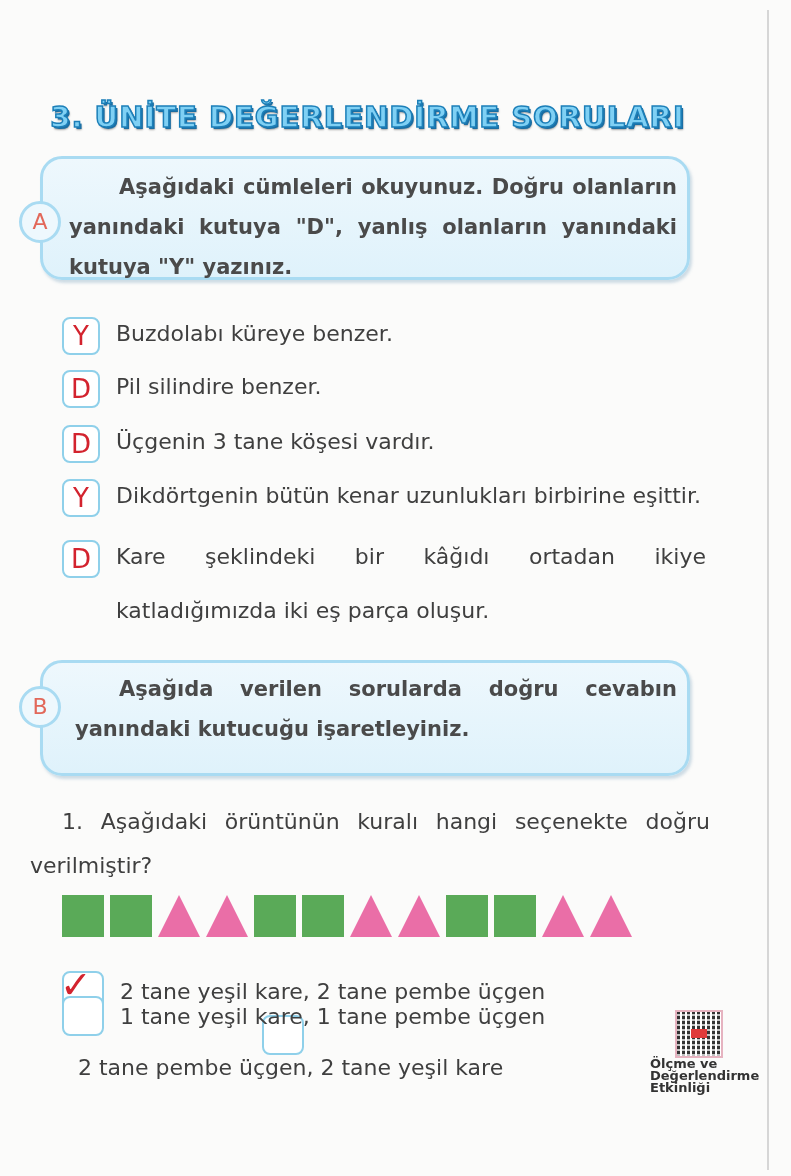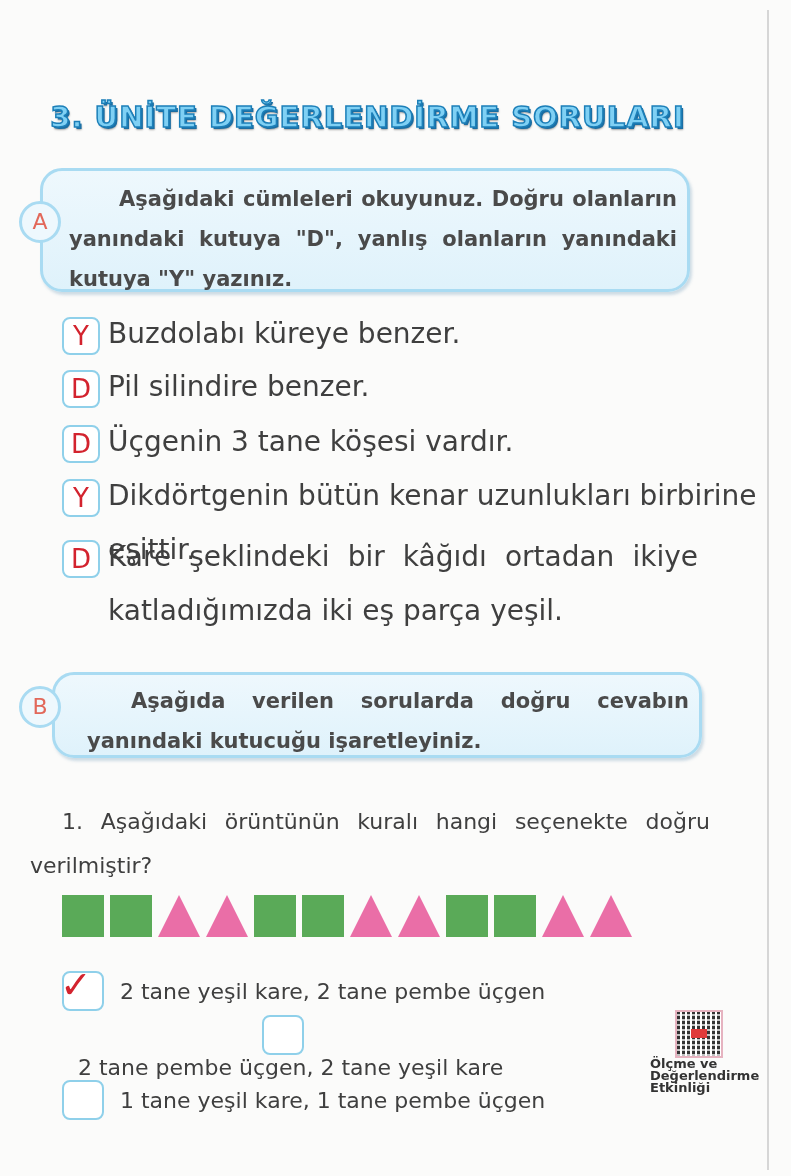--- a/index.html
+++ b/index.html
@@ -5,28 +5,28 @@
   html,body{margin:0;padding:0;}
   body{width:791px;height:1176px;background:#fbfbfa;position:relative;overflow:hidden;
        font-family:"DejaVu Sans","Liberation Sans",sans-serif;color:#3b3b3b;}
   .page-edge{position:absolute;left:767px;top:10px;width:2px;height:1160px;background:#d6d6d6;}
   .title{position:absolute;left:0;width:735px;top:100px;text-align:center;
          font-family:"DejaVu Sans",sans-serif;font-weight:bold;font-size:29px;letter-spacing:1px;
          color:#7fd0f4;
          -webkit-text-stroke:1.5px #1c7fb8;
          text-shadow:2px 2px 0 #1b6ea3,2px 3px 2px rgba(0,0,0,.35);}
   .instr{position:absolute;background:linear-gradient(#eef8fd,#dff2fb);border:3px solid #a9dbf2;
-         border-radius:22px;box-shadow:2px 3px 3px rgba(120,160,190,.35);margin-top:12px;}
+         border-radius:22px;box-shadow:2px 3px 3px rgba(120,160,190,.35);}
   .instr p{margin:0;font-size:21px;line-height:40px;font-weight:bold;color:#4a4a4a;text-align:justify;}
   .badge{position:absolute;width:36px;height:36px;border-radius:50%;background:#eef8fd;
          border:3px solid #a9dbf2;color:#e2685a;font-size:22px;text-align:center;line-height:36px;}
   .tf-row{position:absolute;left:62px;display:flex;align-items:flex-start;}
   .tf-box{width:34px;height:34px;border:2px solid #8fd0ea;border-radius:8px;color:#d3232e;
           font-size:26px;text-align:center;line-height:34px;flex:none;background:#fff;}
-  .tf-text{margin-left:8px;font-size:28px;line-height:54px;margin-top:-10px;color:#3f3f3f;}
+  .tf-text{margin-left:16px;font-size:22px;line-height:54px;margin-top:-10px;color:#3f3f3f;}
   .q{position:absolute;left:30px;width:680px;font-size:22px;line-height:44px;color:#3f3f3f;}
   .pattern{position:absolute;left:62px;top:895px;display:flex;gap:6px;}
   .sq{width:42px;height:42px;background:#5aaa58;}
   .tri{width:0;height:0;border-left:21px solid transparent;border-right:21px solid transparent;
        border-bottom:42px solid #ea6ea7;}
   .opt{position:absolute;left:62px;display:flex;align-items:center;}
   .opt-box{width:38px;height:36px;border:2px solid #8fd0ea;border-radius:8px;background:#fff;
            position:relative;flex:none;}
   .check{position:absolute;left:-4px;top:-8px;color:#d3232e;font-size:38px;font-weight:bold;line-height:40px;}
   .opt-text{margin-left:16px;font-size:22px;color:#3f3f3f;}
@@ -63,24 +63,24 @@
 <div class="tf-row" style="top:425px;">
   <div class="tf-box">D</div>
   <div class="tf-text">Üçgenin 3 tane köşesi vardır.</div>
 </div>
 <div class="tf-row" style="top:479px;">
   <div class="tf-box">Y</div>
   <div class="tf-text">Dikdörtgenin bütün kenar uzunlukları birbirine eşittir.</div>
 </div>
 <div class="tf-row" style="top:540px;">
   <div class="tf-box">D</div>
-  <div class="tf-text" style="width:590px;text-align:justify;">Kare şeklindeki bir kâğıdı ortadan ikiye katladığımızda iki eş parça yeşil.</div>
+  <div class="tf-text" style="width:590px;text-align:justify;">Kare şeklindeki bir kâğıdı ortadan ikiye katladığımızda iki eş parça oluşur.</div>
 </div>
 
-<div class="instr" style="left:52px;top:660px;width:650px;height:86px;padding:6px 10px 0 32px;box-sizing:border-box;">
+<div class="instr" style="left:40px;top:660px;width:650px;height:116px;padding:6px 10px 0 32px;box-sizing:border-box;">
   <p style="text-indent:44px;">Aşağıda verilen sorularda doğru cevabın yanındaki kutucuğu işaretleyiniz.</p>
 </div>
 <div class="badge" style="left:19px;top:686px;">B</div>
 
 <div class="q" style="top:800px;text-indent:32px;text-align:justify;">1. Aşağıdaki örüntünün kuralı hangi seçenekte doğru verilmiştir?</div>
 
 <div class="pattern">
   <div class="sq"></div>
   <div class="sq"></div>
   <div class="tri"></div>
@@ -100,21 +100,21 @@
     <span class="check">✓</span>
   </div>
   <div class="opt-text">2 tane yeşil kare, 2 tane pembe üçgen</div>
 </div>
 <div class="opt" style="top:1015px;flex-direction:column;">
   <div class="opt-box">
     <span class="check"></span>
   </div>
   <div class="opt-text">2 tane pembe üçgen, 2 tane yeşil kare</div>
 </div>
-<div class="opt" style="top:1080px;">
+<div class="opt" style="top:996px;">
   <div class="opt-box">
     <span class="check"></span>
   </div>
   <div class="opt-text">1 tane yeşil kare, 1 tane pembe üçgen</div>
 </div>
 
 <div class="qr">
   <div class="qr-inner"></div>
   <div class="qr-red"></div>
 </div>

